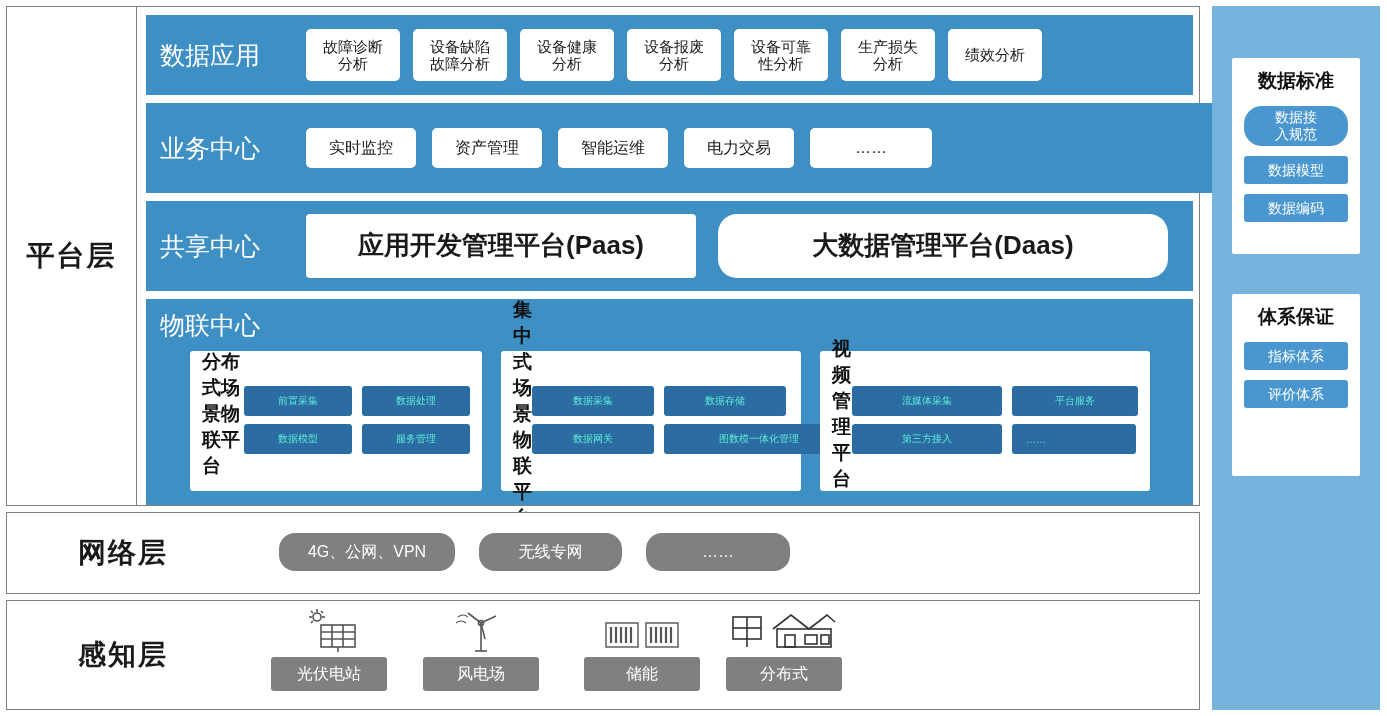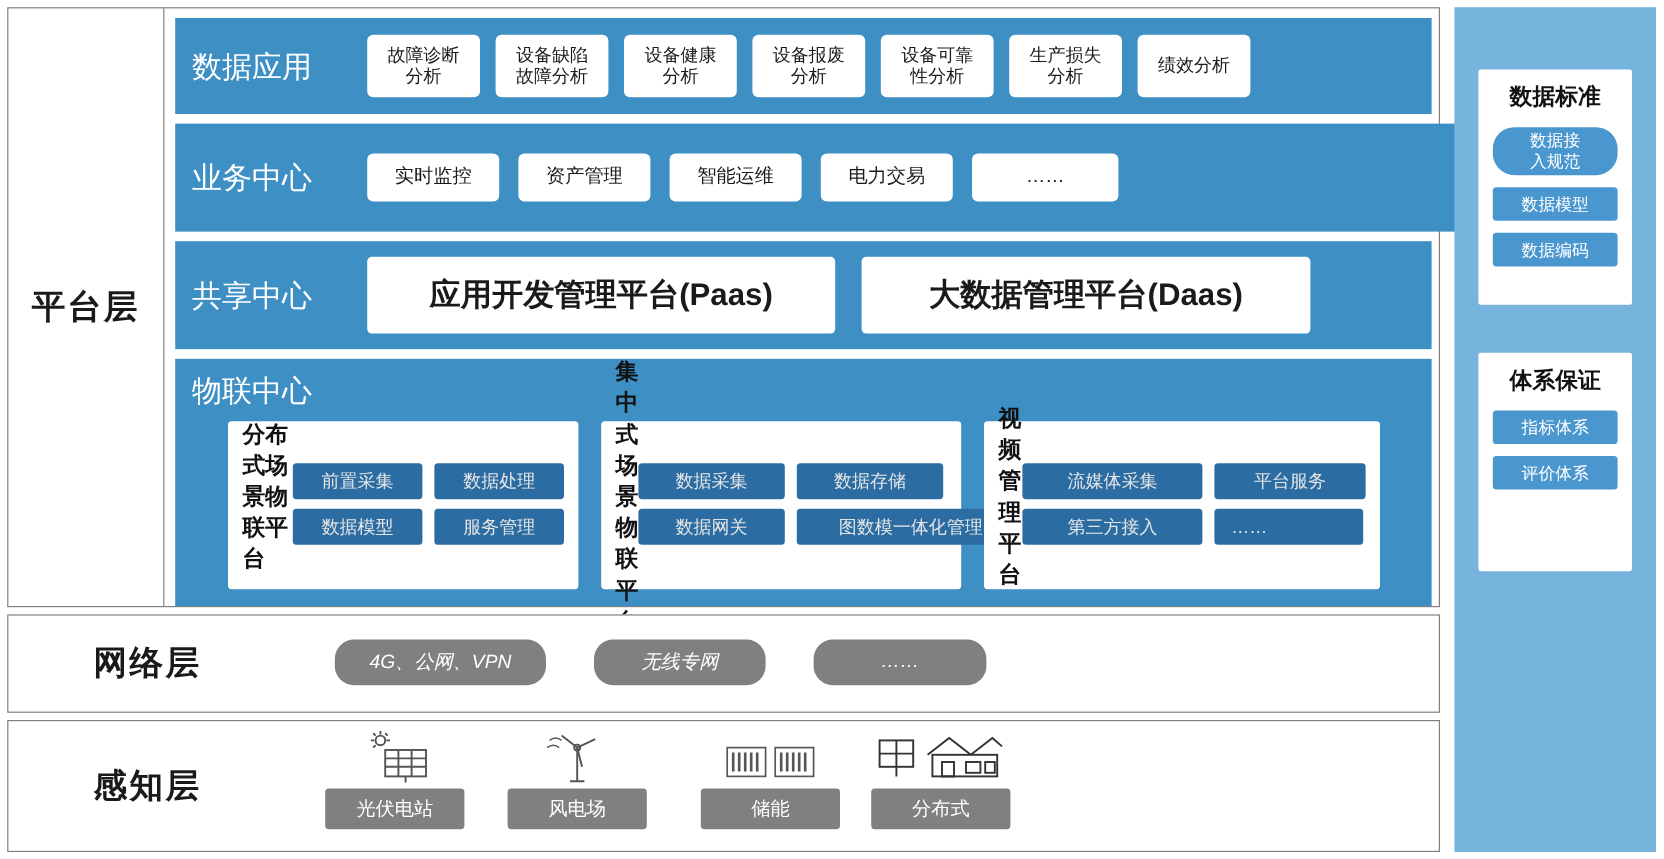--- a/index.html
+++ b/index.html
@@ -78,21 +78,21 @@
   #band-biz .chip-white { width: 110px; height: 40px; font-size: 16px; }
   #band-biz .chip-white.wide { width: 122px; }
 
   
   #band-share { left: 139px; top: 194px; width: 1047px; height: 90px; }
   #band-share .chips { display: flex; gap: 22px; align-items: center; }
   #band-share .chip-white {
     height: 64px; font-size: 26px; font-weight: bold; border-radius: 4px;
   }
   #band-share .chip-white.one { width: 390px; }
-  #band-share .chip-white.two { width: 374px; }
+  #band-share .chip-white.two { width: 450px; border-radius: 19px; }
 
   
   #band-iot {
     left: 139px; top: 292px; width: 1047px; height: 206px;
     display: block; padding: 8px 0 0 0;
   }
   #band-iot .band-title { padding-left: 14px; padding-top: 2px; }
   #iot-cards {
     position: absolute;
     left: 44px; top: 52px;
@@ -108,22 +108,22 @@
     flex-direction: row;
     align-items: center;
   }
   .iot-card .card-title {
     font-size: 19px; font-weight: bold; color: #111; margin-bottom: 12px;
   }
   .iot-rows { display: flex; flex-direction: column; gap: 8px; }
   .iot-row { display: flex; gap: 10px; }
   .iot-chip {
     background: #2b6ca3;
-    color: #e5e5e5;
-    font-size: 15px;
+    color: #5eead4;
+    font-size: 10px;
     border-radius: 3px;
     height: 30px;
     display: flex;
     align-items: center;
     justify-content: center;
     text-align: right;
     padding: 0 8px;
   }
   .iot-chip.w1 { width: 108px; }
   .iot-chip.w2 { width: 122px; }
@@ -140,21 +140,21 @@
   #network-layer {
     left: 6px; top: 512px;
     width: 1194px; height: 82px;
   }
   #network-label {
     position: absolute; left: 0; top: 0; width: 232px; height: 80px;
     font-size: 28px;
   }
   #network-chips {
     position: absolute; left: 272px; top: 20px;
-    display: flex; gap: 40px; align-items: flex-start; font-style: italic;
+    display: flex; gap: 24px; align-items: flex-start;
   }
   .gray-chip {
     background: #808080;
     color: #ffffff;
     border-radius: 16px;
     height: 38px;
     display: flex;
     align-items: center;
     justify-content: center;
     font-size: 16px;

